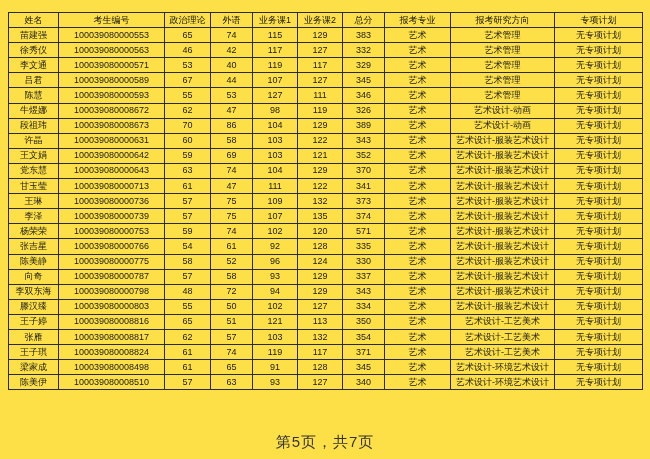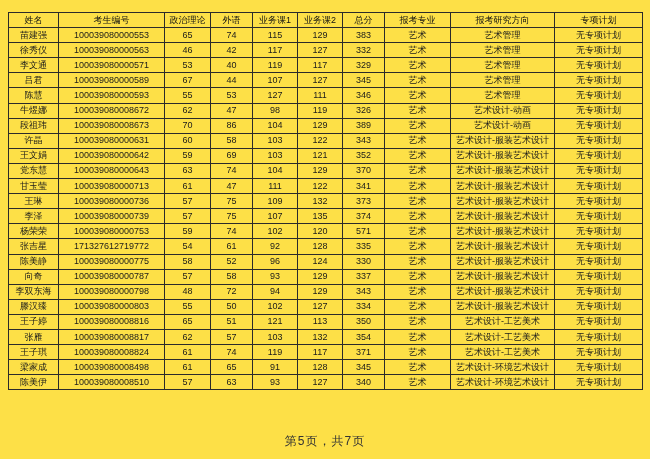--- a/index.html
+++ b/index.html
@@ -41,21 +41,21 @@
     color: #111111;
   }
   td.num { letter-spacing: 0px; }
   td.dir { font-size: 8.5px; }
   .footer {
     position: absolute;
     left: 0;
     top: 433px;
     width: 650px;
     text-align: center;
-    font-size: 12px;
+    font-size: 15px;
     color: #333333;
     letter-spacing: 1px;
   }
 </style>
 </head>
 <body>
 
 <div class="page">
 
   <table class="score-table">
@@ -249,21 +249,21 @@
           <td class="num">74</td>
           <td class="num">102</td>
           <td class="num">120</td>
           <td class="num">571</td>
           <td>艺术</td>
           <td class="dir">艺术设计-服装艺术设计</td>
           <td>无专项计划</td>
         </tr>
         <tr>
           <td>张吉星</td>
-          <td class="num">171327612719772</td>
+          <td class="num">100039080000766</td>
           <td class="num">54</td>
           <td class="num">61</td>
           <td class="num">92</td>
           <td class="num">128</td>
           <td class="num">335</td>
           <td>艺术</td>
           <td class="dir">艺术设计-服装艺术设计</td>
           <td>无专项计划</td>
         </tr>
         <tr>

